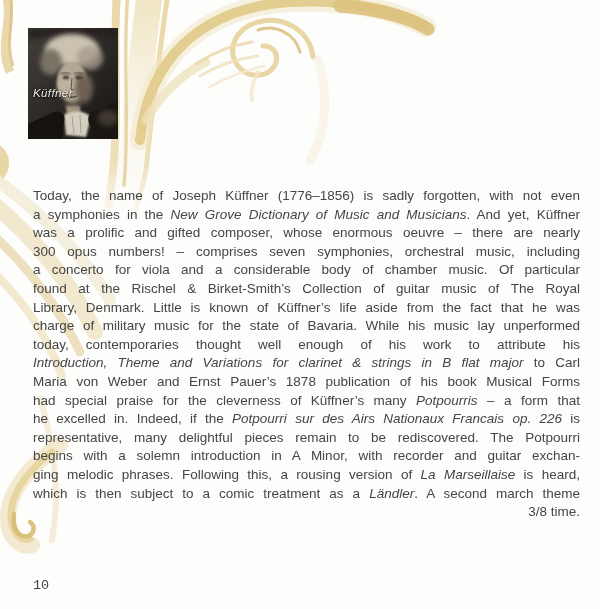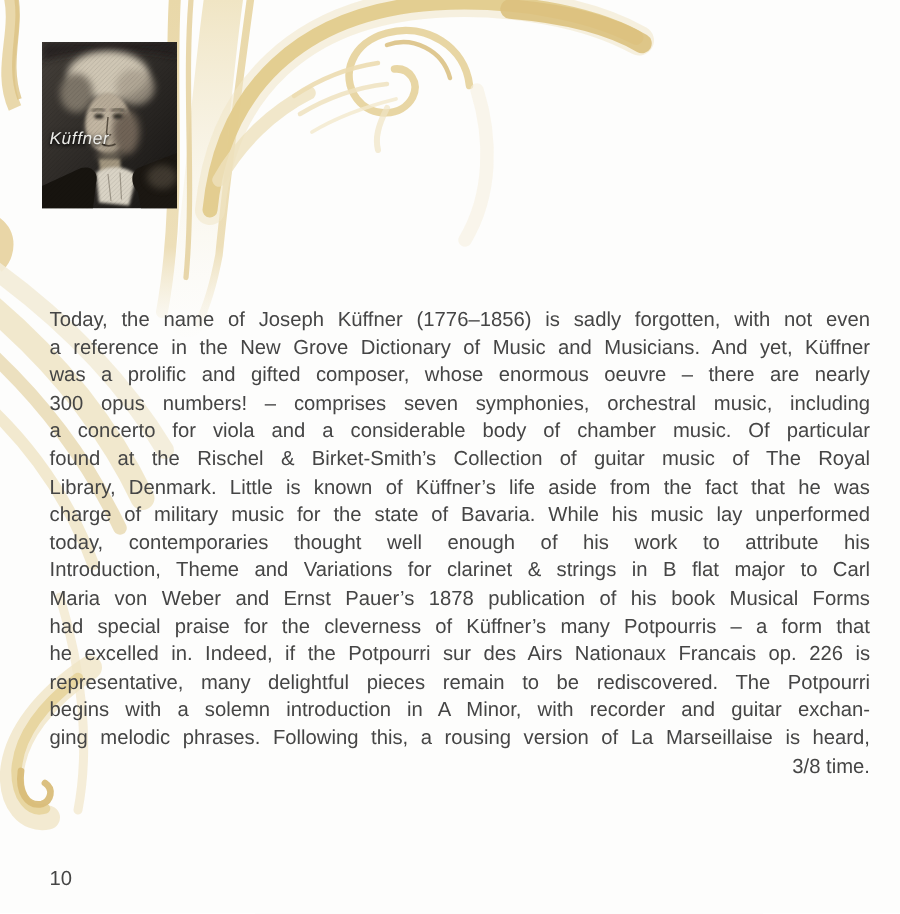--- a/index.html
+++ b/index.html
@@ -11,29 +11,29 @@
   .bg{position:absolute;left:0;top:0;width:600px;height:609px;z-index:0;}
   .portrait{position:absolute;left:28px;top:28px;width:90px;height:82px;z-index:2;}
   .portrait svg{display:block;width:90px;height:111px;}
   .portrait-caption{
     position:absolute;left:5px;bottom:11px;
     font-style:italic;font-size:11.5px;letter-spacing:.4px;
     color:#ececе8;color:#ececE8;
     text-shadow:0 1px 2px rgba(0,0,0,.85), 0 0 3px rgba(0,0,0,.5);
   }
   .body-text{
-    position:absolute;left:33px;top:204px;width:547px;z-index:3;
+    position:absolute;left:33px;top:187px;width:547px;z-index:3;
     color:#454545;font-size:13.5px;line-height:18.6px;
   }
   .line{text-align:justify;text-align-last:justify;}
   .line.nojust{text-align-last:auto;text-align:right;}
-  .it{}
+  .it{font-style:italic;}
   .page-number{
     position:absolute;left:33px;top:577px;z-index:3;
-    color:#454545;font-size:13.5px;line-height:18.6px;
+    color:#454545;font-size:13.5px;line-height:18.6px;font-family:Liberation Mono, monospace;
   }
 </style>
 </head>
 <body>
 
 <div class="page">
 
   <svg class="bg" viewBox="0 0 600 609" aria-hidden="true">
     <defs>
       <linearGradient id="rib" x1="0" y1="0" x2="0" y2="235" gradientUnits="userSpaceOnUse">
@@ -134,33 +134,34 @@
       <path d="M0,111 L0,96 L26,84 C34,82 38,88 36,94 L34,111 Z" fill="#17140f"></path>
       <path d="M90,111 L90,74 L64,84 C58,88 60,96 64,100 L66,111 Z" fill="#1b1712"></path>
       <ellipse cx="80" cy="90" rx="10" ry="8" fill="#5e564a" opacity=".55" filter="url(#b2)"></ellipse>
       <rect width="90" height="111" fill="url(#hatch)" opacity=".12"></rect>
     </svg>
     <div class="portrait-caption">Küffner</div>
   </div>
 
   <div class="body-text">
       <div class="line"><span>Today, the name of Joseph Küffner (1776–1856) is sadly forgotten, with not even</span></div>
-      <div class="line"><span>a reference in the </span><span class="it">New Grove Dictionary of Music and Musicians</span><span>. And yet, Küffner</span></div>
+      <div class="line"><span>a symphonies in the </span><span class="it">New Grove Dictionary of Music and Musicians</span><span>. And yet, Küffner</span></div>
       <div class="line"><span>was a prolific and gifted composer, whose enormous oeuvre – there are nearly</span></div>
       <div class="line"><span>300 opus numbers! – comprises seven symphonies, orchestral music, including</span></div>
       <div class="line"><span>a concerto for viola and a considerable body of chamber music. Of particular</span></div>
       <div class="line"><span>found at the Rischel &amp; Birket-Smith’s Collection of guitar music of The Royal</span></div>
       <div class="line"><span>Library, Denmark. Little is known of Küffner’s life aside from the fact that he was</span></div>
       <div class="line"><span>charge of military music for the state of Bavaria. While his music lay unperformed</span></div>
       <div class="line"><span>today, contemporaries thought well enough of his work to attribute his</span></div>
       <div class="line"><span class="it">Introduction, Theme and Variations for clarinet &amp; strings in B flat major</span><span> to Carl</span></div>
       <div class="line"><span>Maria von Weber and Ernst Pauer’s 1878 publication of his book Musical Forms</span></div>
       <div class="line"><span>had special praise for the cleverness of Küffner’s many </span><span class="it">Potpourris</span><span> – a form that</span></div>
       <div class="line"><span>he excelled in. Indeed, if the </span><span class="it">Potpourri sur des Airs Nationaux Francais op. 226</span><span> is</span></div>
       <div class="line"><span>representative, many delightful pieces remain to be rediscovered. The Potpourri</span></div>
       <div class="line"><span>begins with a solemn introduction in A Minor, with recorder and guitar exchan-</span></div>
       <div class="line"><span>ging melodic phrases. Following this, a rousing version of </span><span class="it">La Marseillaise</span><span> is heard,</span></div>
+      <div class="line"><span>which is then subject to a comic treatment as a </span><span class="it">Ländler</span><span>. A second march theme</span></div>
       <div class="line nojust"><span>3/8 time.</span></div>
     </div>
 
   <div class="page-number">10</div>
 
 </div>
 
 </body></html>

